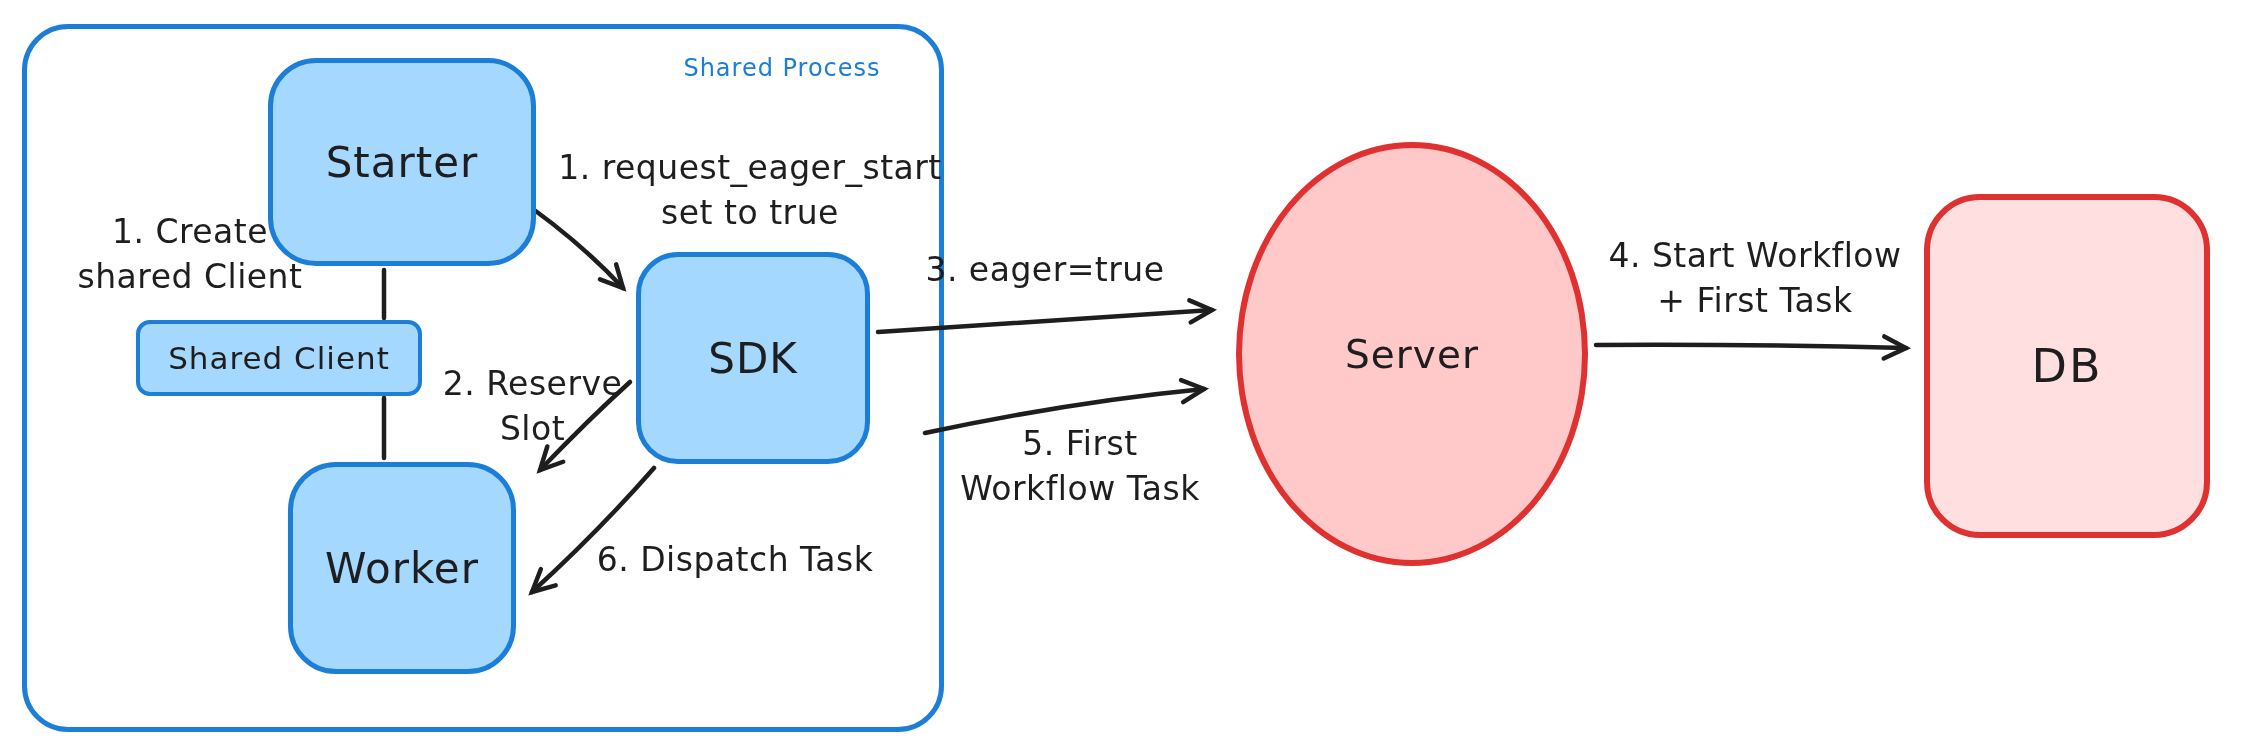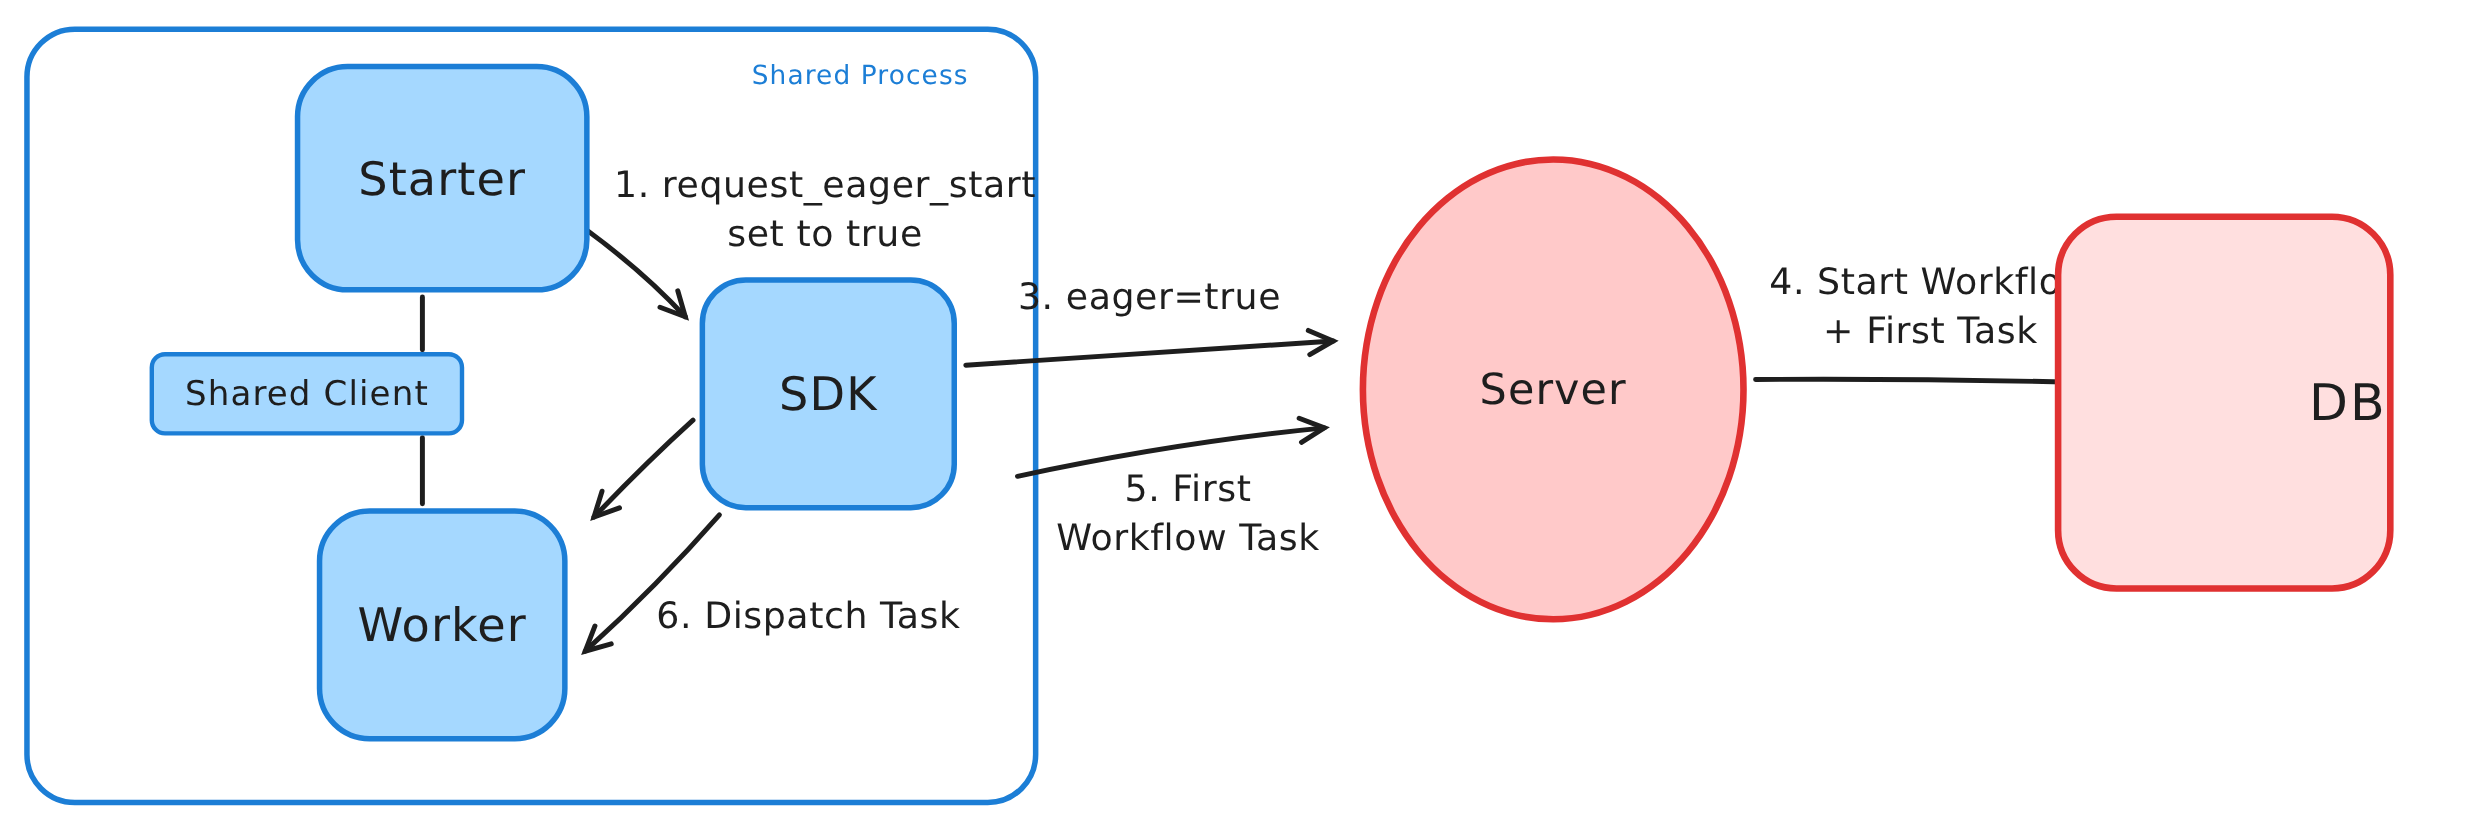--- a/index.html
+++ b/index.html
@@ -48,22 +48,22 @@
   
   .node-server {
     left: 1236px; top: 142px; width: 352px; height: 424px;
     display: flex; align-items: center; justify-content: center;
     background: var(--red_fill, #ffc9c9);
     border: 6px solid var(--red_stroke, #e03131);
     border-radius: 50%;
     font-size: 39px; letter-spacing: 1px;
   }
   .node-db {
-    left: 1868px; top: 194px; width: 308px; height: 344px;
-    display: flex; align-items: center; justify-content: flex-end;
+    left: 1924px; top: 194px; width: 286px; height: 344px;
+    display: flex; align-items: center; justify-content: center;
     background: var(--red_fill_light, #ffdfdf);
     border: 6px solid var(--red_stroke, #e03131);
     border-radius: 56px;
     font-size: 46px; letter-spacing: 2px;
   }
 
   
   .anno {
     white-space: pre-line;
     text-align: center;
@@ -122,24 +122,28 @@
   </div>
 
   <div class="abs node node-worker">
     <span>Worker</span>
   </div>
 
   <div class="abs node node-sdk">
     <span>SDK</span>
   </div>
 
+  <div class="abs anno anno-create">1. Create
+shared Client</div>
 
   <div class="abs anno anno-eager">1. request_eager_start
 set to true</div>
 
+  <div class="abs anno anno-reserve">2. Reserve
+Slot</div>
 
   <div class="abs anno anno-dispatch">6. Dispatch Task</div>
 
   <div class="abs anno anno-eagertrue">3. eager=true</div>
 
   <div class="abs anno anno-firsttask">5. First
 Workflow Task</div>
 
   <div class="abs anno anno-startwf">4. Start Workflow
 + First Task</div>

